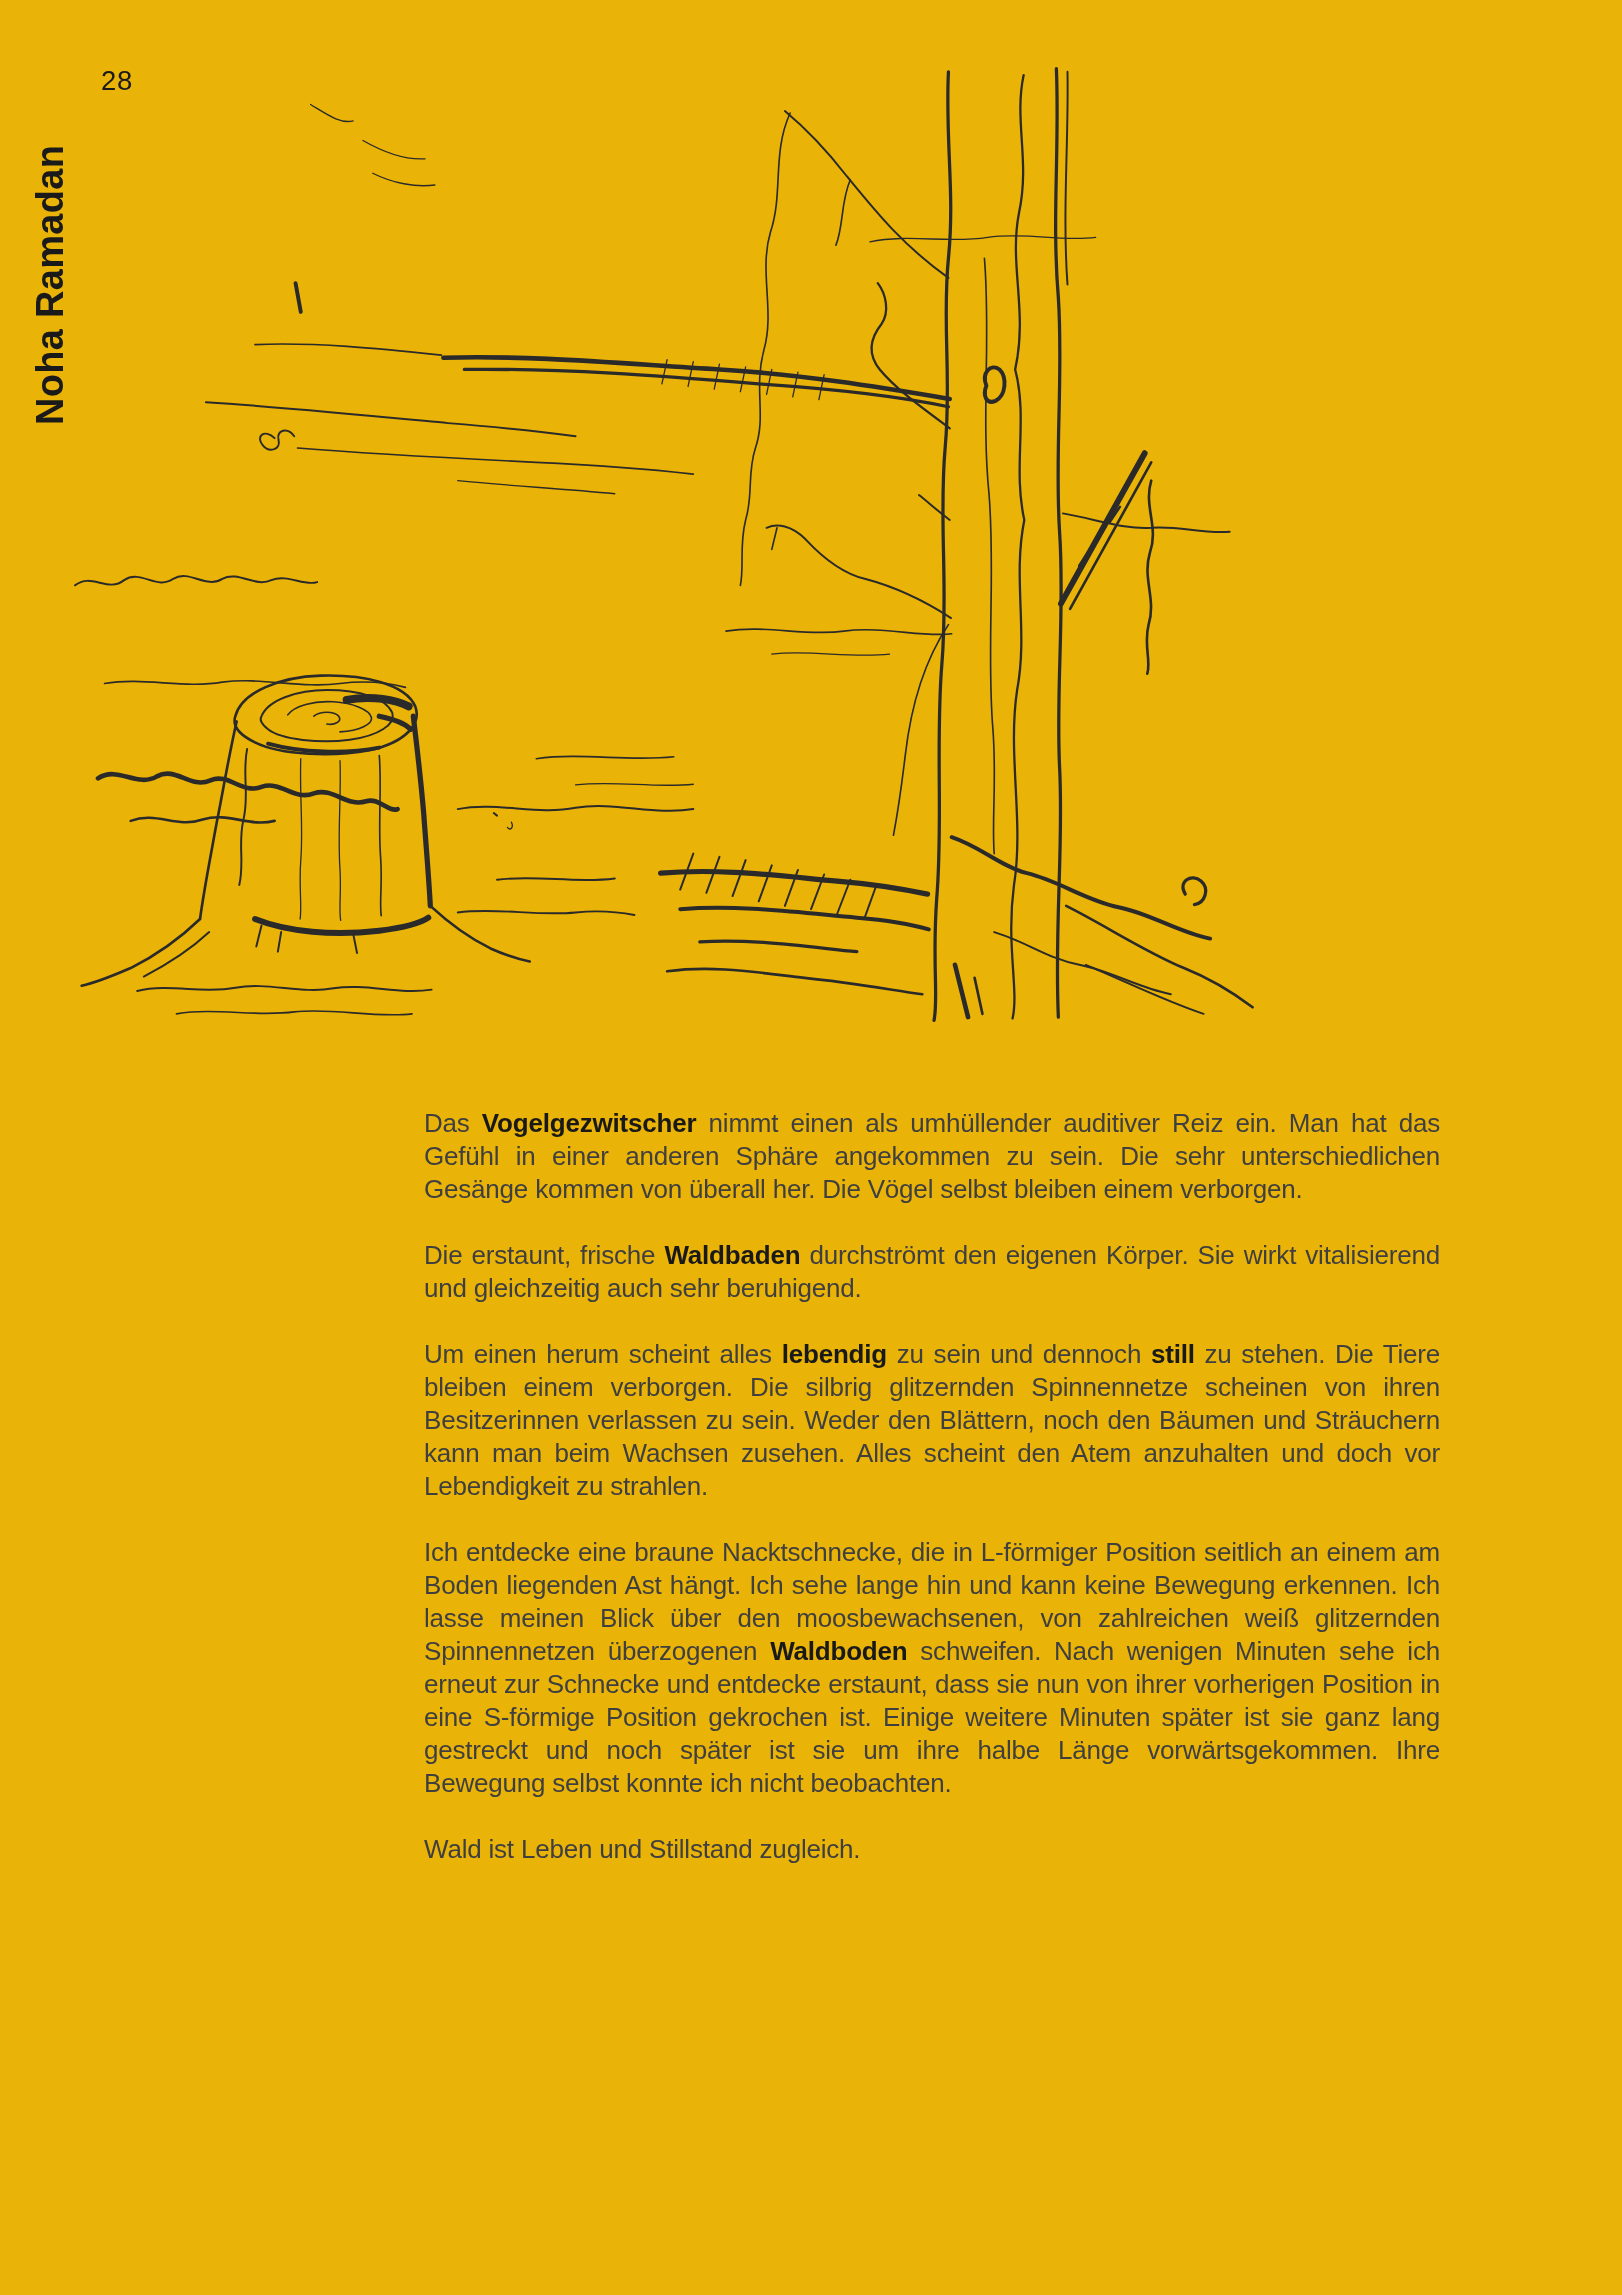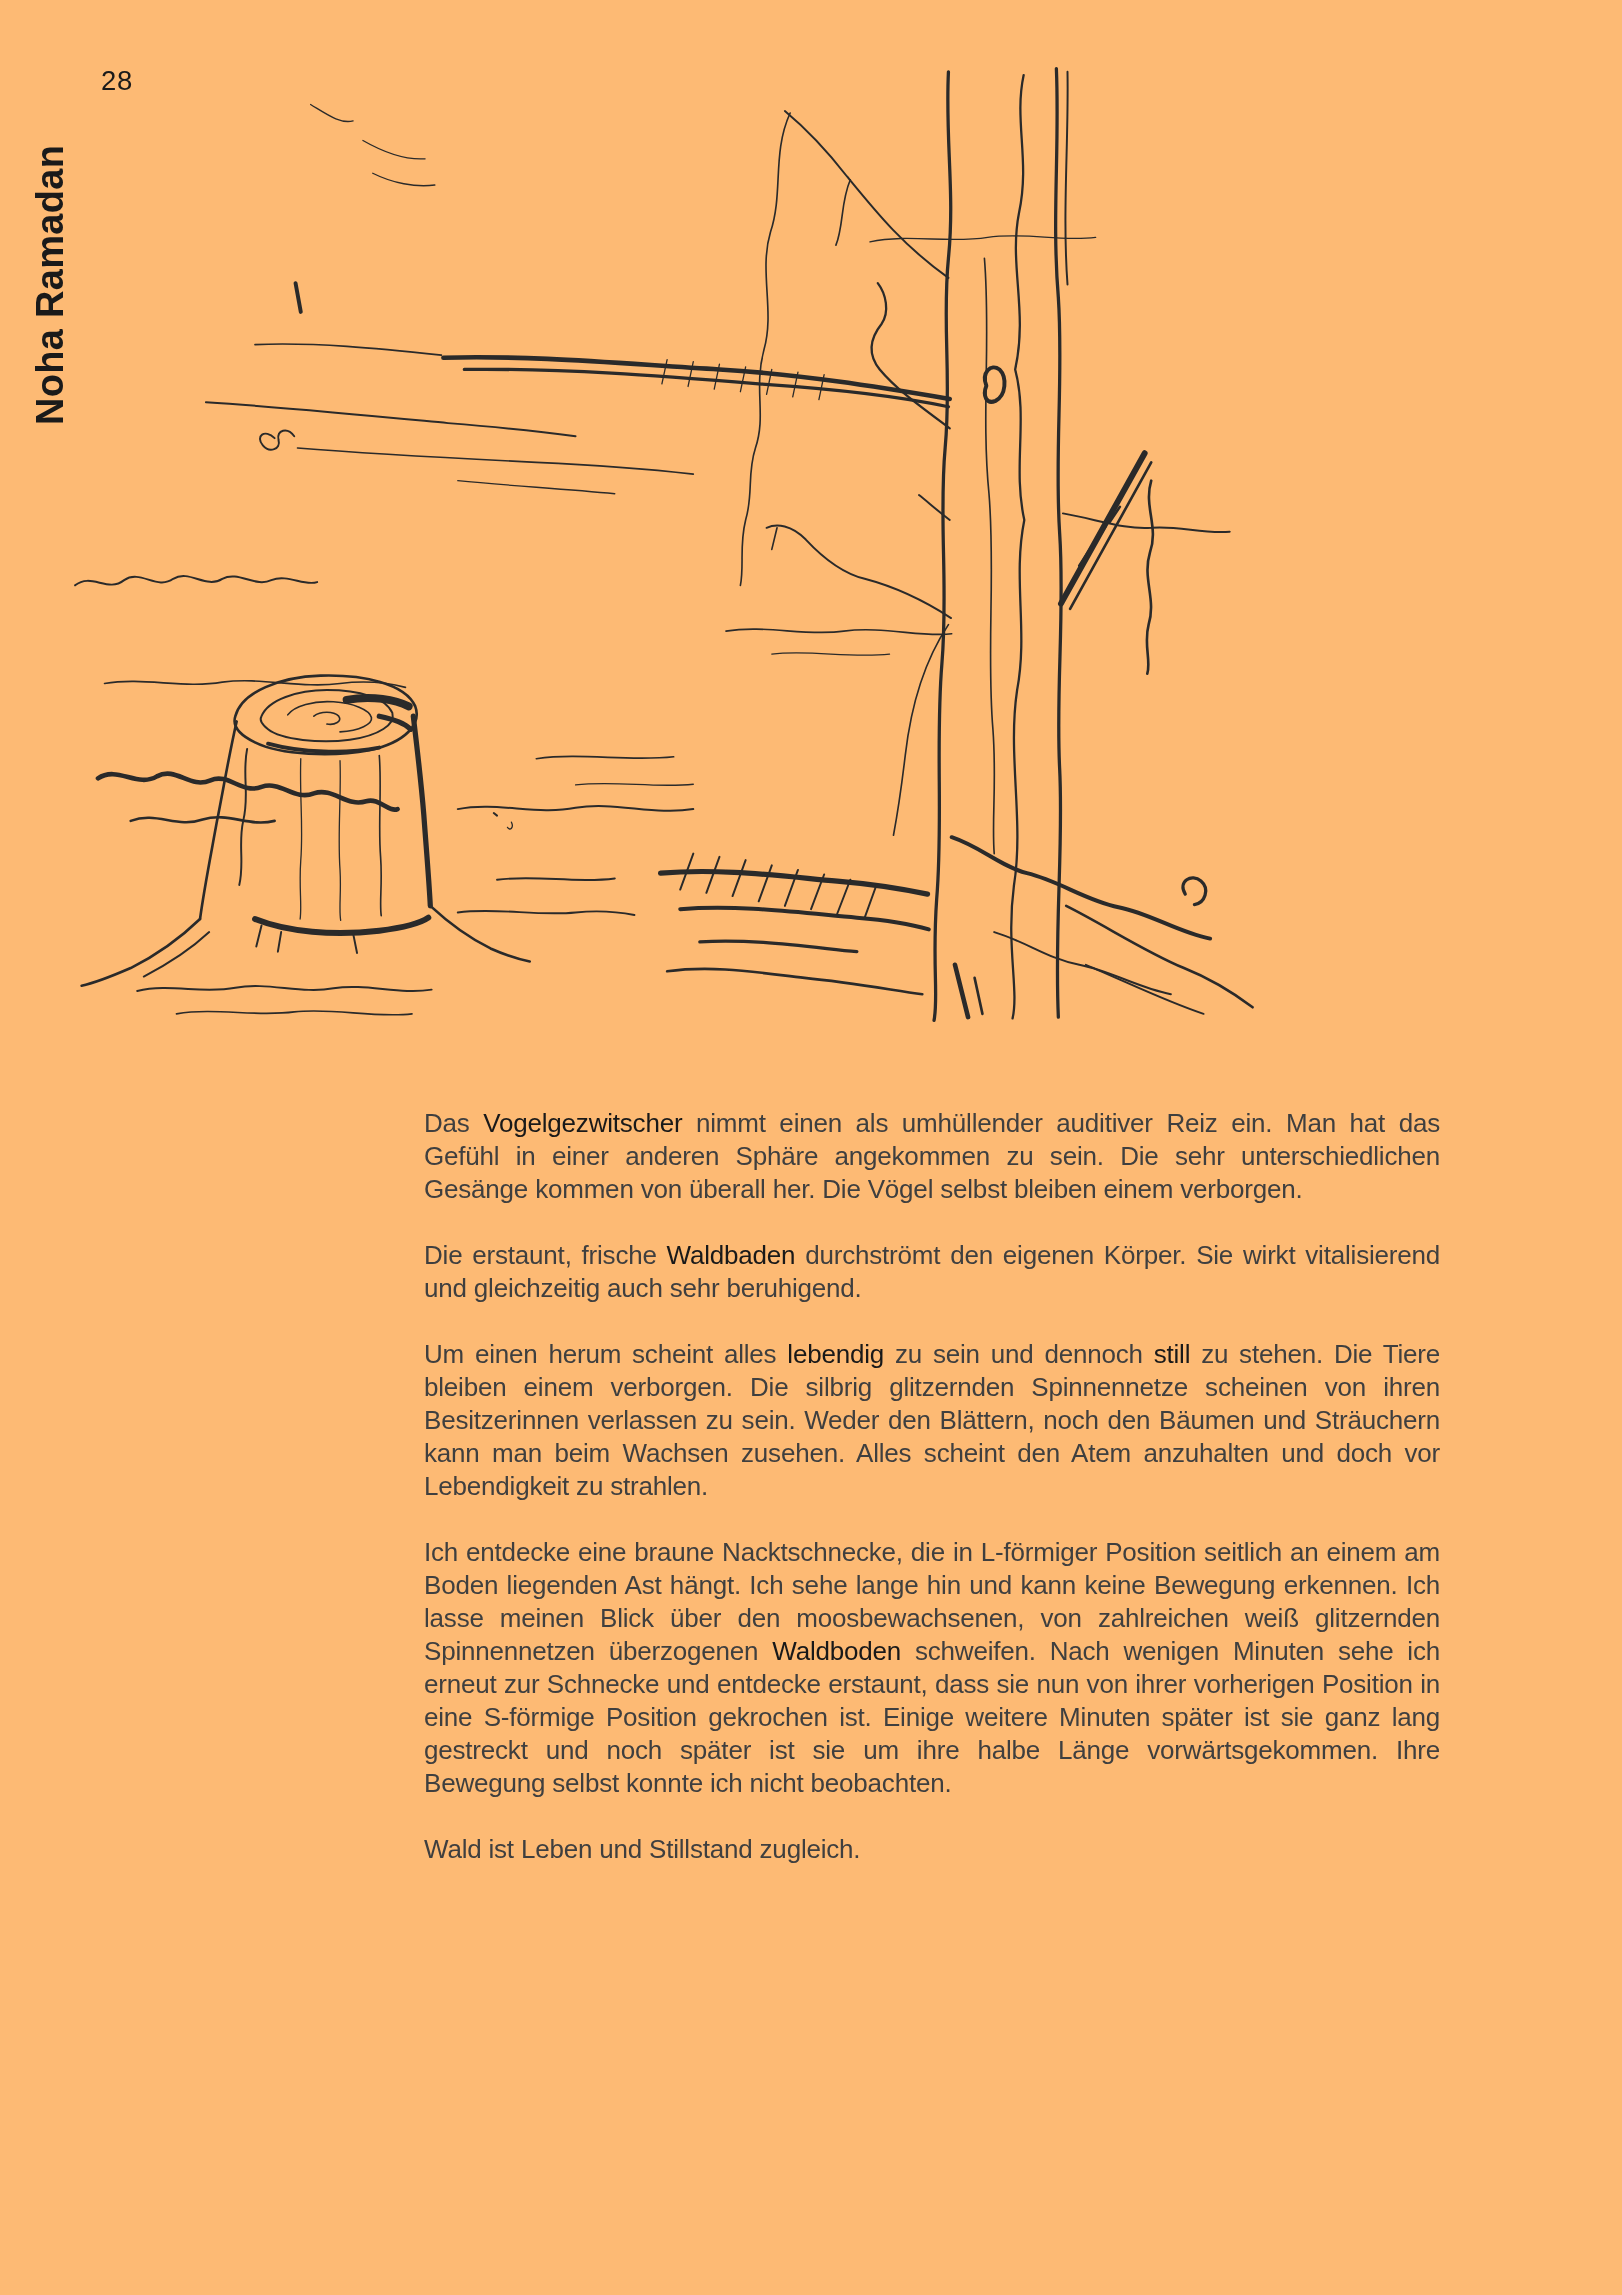--- a/index.html
+++ b/index.html
@@ -1,19 +1,19 @@
 <!DOCTYPE html>
 <html style="font-size:10.5px"><head>
 <meta charset="utf-8">
 <style>
   html,body{margin:0;padding:0;background:#e8e8e8;}
   .page{
     position:relative;
     width:1623px;height:2295px;
-    background:#fdba74;
+    background:#eab308;
     font-family:"Liberation Sans", sans-serif;
     overflow:hidden;
   }
   .page-number{
     position:absolute;left:101px;top:65px;
     font-size:27.5px;color:#1a1a1a;letter-spacing:0.7px;
   }
   .author-vertical{
     position:absolute;left:29px;top:425px;
     transform:rotate(-90deg);transform-origin:0 0;
@@ -28,21 +28,21 @@
   .sketch path, .sketch ellipse{
     fill:none;stroke:#2a2a2a;
     stroke-linecap:round;stroke-linejoin:round;
   }
   .body-text{
     position:absolute;left:424px;top:1107px;width:1016px;
     font-size:26px;line-height:33px;color:#3f3f3f;
     text-align:justify;letter-spacing:-0.2px;
   }
   .body-text p{margin:0 0 33px 0;}
-  .body-text strong{font-weight:normal;color:#191919;}
+  .body-text strong{font-weight:bold;color:#191919;}
   .footer{
     position:absolute;left:424px;top:2167px;
     font-size:26px;color:#565656;letter-spacing:0px;
   }
 </style>
 </head>
 <body>
 
 <div class="page">
 

